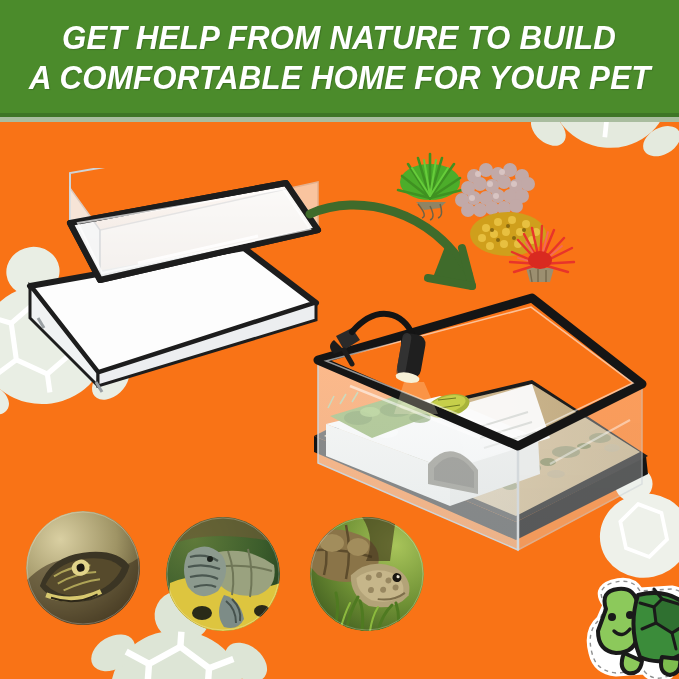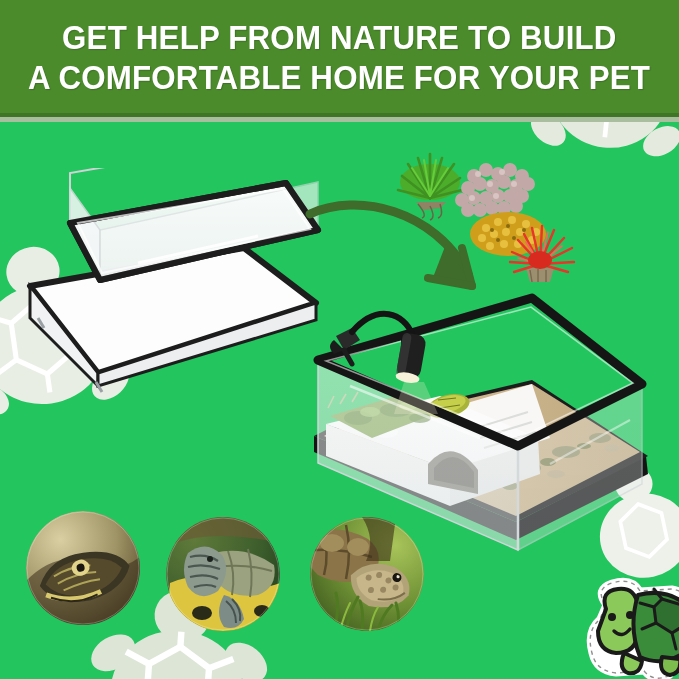--- a/index.html
+++ b/index.html
@@ -9,21 +9,22 @@
     background: #ffffff;
   }
   body {
     font-family: "Liberation Sans", sans-serif;
   }
   #page {
     position: relative;
     width: 679px;
     height: 679px;
     overflow: hidden;
-    background: #22c55e;
+    background: #f97316;
+    font-style: italic;
   }
 
   
   .watermark {
     position: absolute;
     pointer-events: none;
     opacity: 1;
   }
   .wm-tr { top: -12px; right: -26px; width: 190px; height: 200px; transform: rotate(6deg); }
   .wm-l  { top: 232px; left: -60px; width: 205px; height: 215px; transform: rotate(-8deg); }

